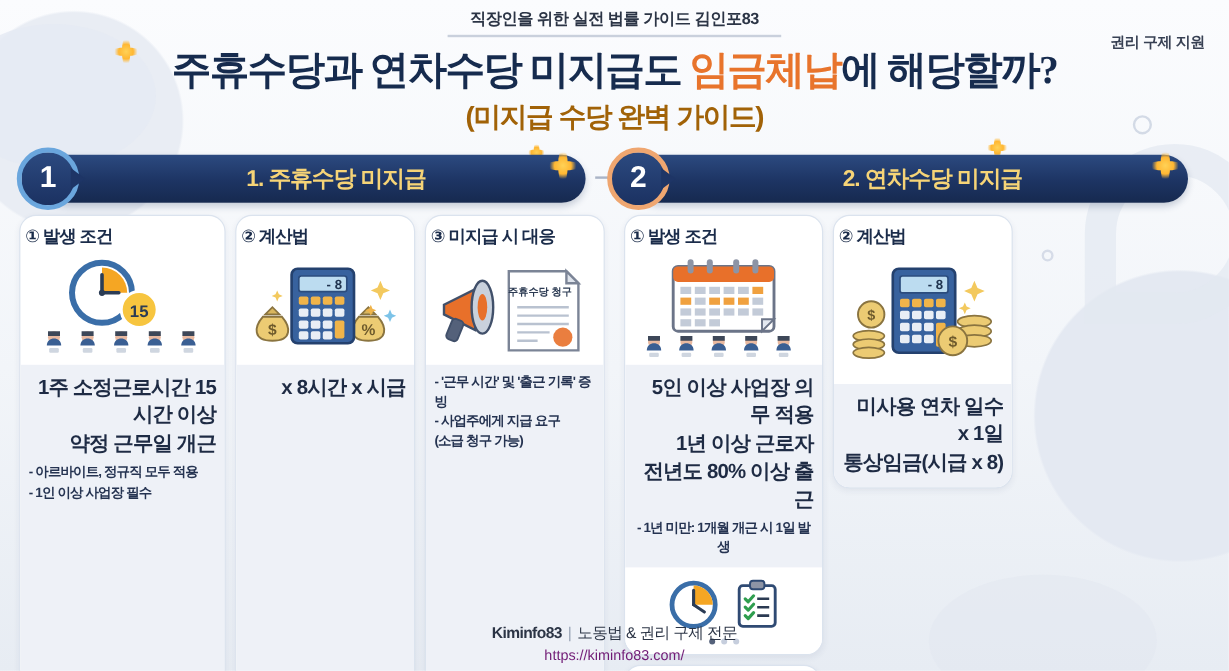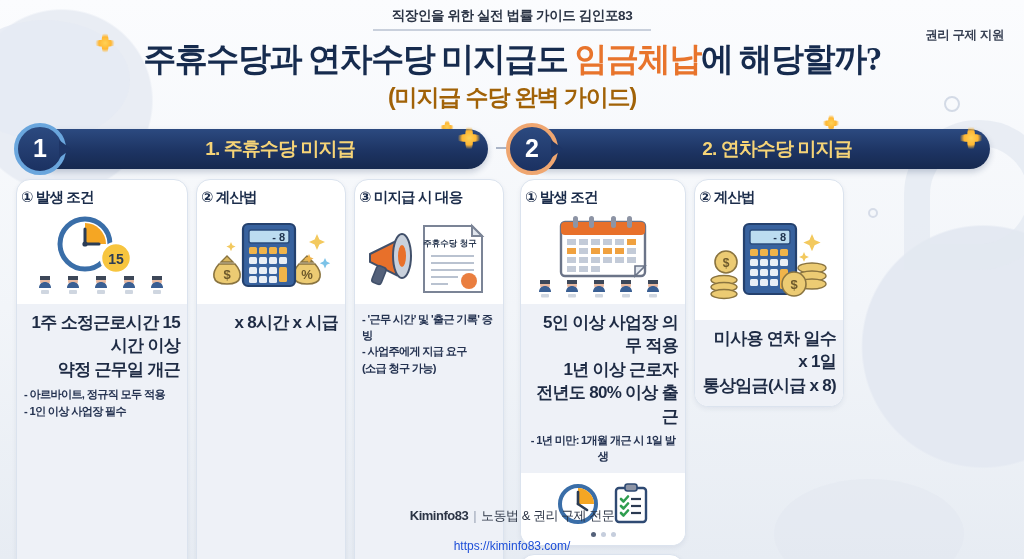--- a/index.html
+++ b/index.html
@@ -143,21 +143,21 @@
   .dot.on { background:#54617a; }
 
   .g1c1 { width:172px; } .g1c2 { width:150px; } .g1c3 { width:150px; }
   .g2c1 { width:166px; } .g2c2 { width:150px; } .g2c3 { width:164px; }
 
   
   .footer { position:absolute; left:0; right:0; bottom:6px; text-align:center; }
   .f1 { font-size:13px; color:#2b3445; letter-spacing:-.5px; }
   .f1 b { font-weight:bold; }
   .f1 .sep { color:#9aa4b6; margin:0 5px; }
-  .f2 { font-size:12px; color:#1d4ed8; margin-top:14px; }
+  .f2 { font-size:12px; color:#701a75; margin-top:2px; }
 
   svg { display:block; }
 </style>
 </head>
 <body>
 
 <div class="deco blob1"></div>
 <div class="deco blob2"></div>
 <div class="deco blob3"></div>
 <div class="deco ring1"></div>

